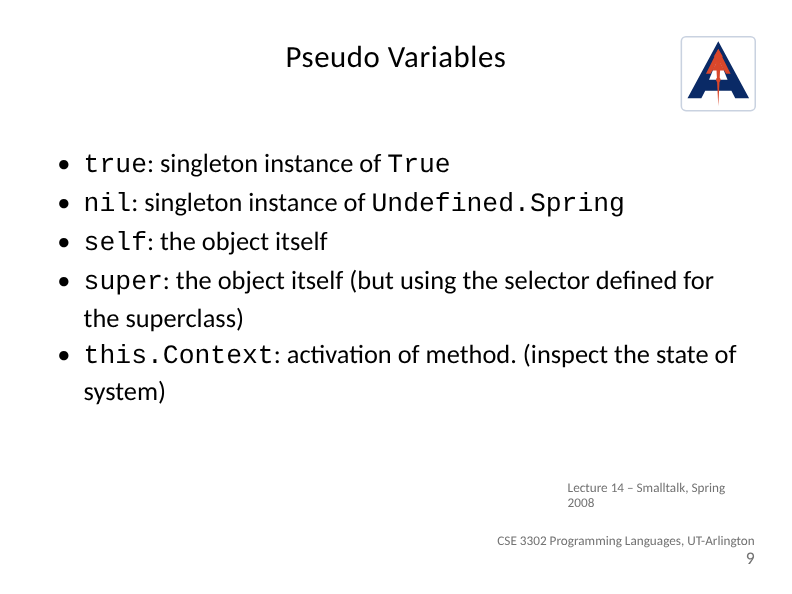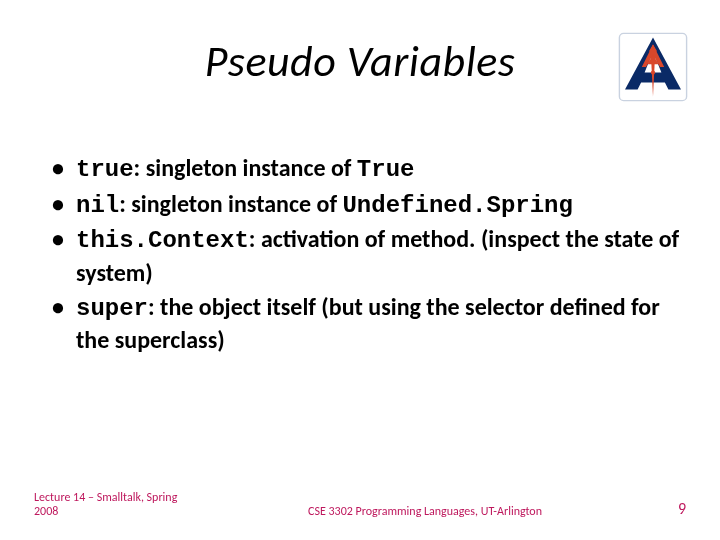--- a/index.html
+++ b/index.html
@@ -1,27 +1,27 @@
 <!DOCTYPE html>
 <html><head>
 <meta charset="utf-8">
 <style>
   * { margin: 0; padding: 0; box-sizing: border-box; }
   html, body { width: 720px; height: 540px; background: #fff; font-family: Calibri, "Segoe UI", sans-serif; color: #000; }
   .slide { position: relative; width: 720px; height: 540px; padding: 22px 34px 0 34px; }
-  .title { font-size: 44px; font-weight: 400; text-align: center; margin-top: 12px; margin-bottom: 64px; letter-spacing: 0.5px; font-style: italic; }
+  .title { font-size: 28px; font-weight: 400; text-align: center; margin-top: 12px; margin-bottom: 64px; letter-spacing: 0.5px; }
   .logo { position: absolute; top: 32px; right: 32px; width: 70px; height: 70px; }
   .content { margin-left: 18px; }
   .content ul { list-style: none; }
-  .content li { position: relative; padding-left: 24px; font-size: 24px; line-height: 1.32; margin-bottom: 2px; font-weight: bold; }
+  .content li { position: relative; padding-left: 24px; font-size: 24px; line-height: 1.32; margin-bottom: 2px; }
   .content li::before { content: "•"; position: absolute; left: 0; top: 0; font-size: 24px; }
   .code { font-family: "Courier New", Courier, monospace; }
-  .footer { position: absolute; bottom: 22px; left: 0; right: 0; display: flex; align-items: flex-end; justify-content: flex-start; padding: 0 34px; font-size: 12px; color: #be185d; }
+  .footer { position: absolute; bottom: 22px; left: 0; right: 0; display: flex; align-items: flex-end; justify-content: flex-start; padding: 0 34px; font-size: 12px; color: #737373; flex-direction: column; }
   .footer-left { width: 170px; text-align: left; }
-  .footer-center { flex: 1; text-align: center; }
+  .footer-center { flex: 1; text-align: center; margin-top: 20px; }
   .footer-right { width: 40px; text-align: right; font-size: 16px; }
 </style>
 </head>
 <body>
 
 <div class="slide">
 
   <div class="logo">
     <svg viewBox="0 0 100 100">
       <rect x="2" y="2" width="96" height="96" rx="6" fill="#fff" stroke="#c9d2e0" stroke-width="2"></rect>
@@ -40,24 +40,27 @@
 
   <div class="content">
     <ul>
       <li>
         <span class="code">true</span><span>: singleton instance of </span><span class="code">True</span>
       </li>
       <li>
         <span class="code">nil</span><span>: singleton instance of </span><span class="code">Undefined.Spring</span>
       </li>
       <li>
-        <span class="code">this.Context</span><span>: activation of method. (inspect the state of system)</span>
+        <span class="code">self</span><span>: the object itself</span>
       </li>
       <li>
         <span class="code">super</span><span>: the object itself (but using the selector defined for the superclass)</span>
+      </li>
+      <li>
+        <span class="code">this.Context</span><span>: activation of method. (inspect the state of system)</span>
       </li>
     </ul>
   </div>
 
   <div class="footer">
     <div class="footer-left">Lecture 14 – Smalltalk, Spring 2008</div>
     <div class="footer-center">
       <div>CSE 3302 Programming Languages, UT-Arlington</div>
     </div>
     <div class="footer-right">9</div>

